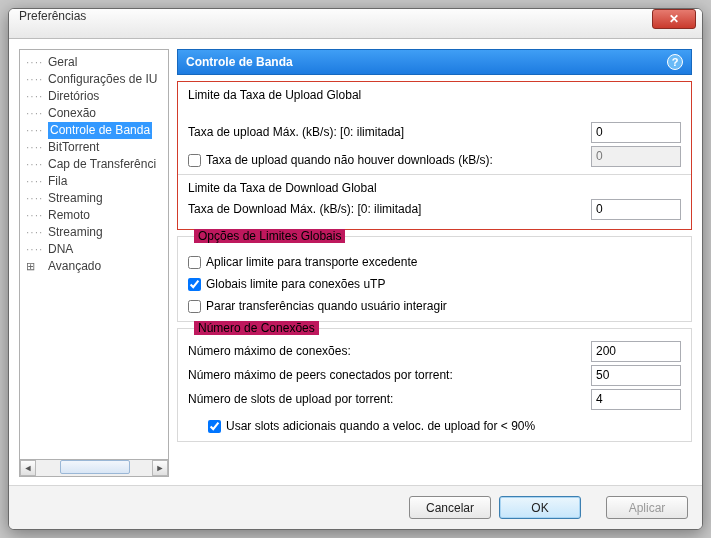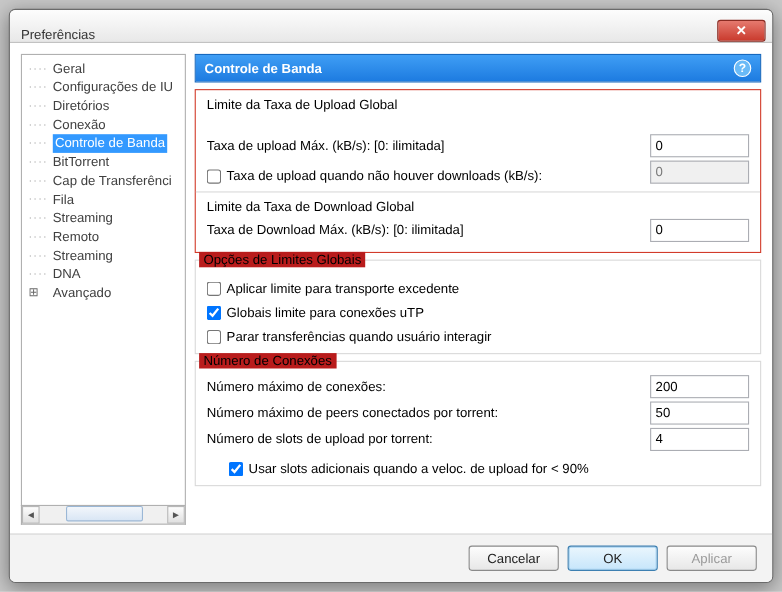--- a/index.html
+++ b/index.html
@@ -1,49 +1,49 @@
 <!DOCTYPE html>
 <html><head>
 <meta charset="utf-8">
 <style>
   * { box-sizing: border-box; font-family: "Segoe UI", Tahoma, sans-serif; font-size: 12px; }
   body { margin: 0; background: #c8c8c8; display: flex; align-items: center; justify-content: center; height: 538px; width: 711px; }
   .window { width: 695px; height: 522px; background: #fff; border: 1px solid #6a6a6a; border-radius: 6px; box-shadow: 0 4px 18px rgba(0,0,0,0.4); overflow: hidden; display: flex; flex-direction: column; }
-  .titlebar { height: 30px; background: linear-gradient(#fdfdfd,#e8e8e8); display: flex; align-items: flex-end; padding: 0 6px 0 10px; border-bottom: 1px solid #bcbcbc; }
+  .titlebar { height: 30px; background: linear-gradient(#fdfdfd,#e8e8e8); display: flex; align-items: flex-start; padding: 0 6px 0 10px; border-bottom: 1px solid #bcbcbc; }
   .titlebar .title { flex: 1; color: #333; }
   .close-btn { width: 44px; height: 20px; background: linear-gradient(#e67a6f,#c93a2d); border: 1px solid #8a2b22; border-radius: 3px; color: #fff; display: flex; align-items: center; justify-content: center; font-size: 11px; font-weight: bold; }
   .body { flex:1; display:flex; padding: 10px 10px 8px 10px; gap: 8px; }
   .tree-wrap { width: 150px; display:flex; flex-direction:column; }
   .tree { flex:1; border:1px solid #b0b0b0; background:#fff; overflow:hidden; padding: 4px 2px 2px 2px; position:relative; }
   .tree-item { display:flex; align-items:center; height:17px; padding-left:4px; white-space:nowrap; cursor:default; line-height:17px;}
   .tree-item .dots { color:#9a9a9a; width:22px; font-size:10px; letter-spacing:1px; overflow:hidden; }
   .tree-item .label { color:#404040; }
   .tree-item.selected .label { background:#3399ff; color:#fff; padding:0 2px; }
   .tree-item.exp .dots::before { content:"⊞"; color:#6b6b6b; margin-right:4px; font-size:11px;}
   .hscroll { height:18px; border:1px solid #b0b0b0; border-top:1px solid #d0d0d0; background:#f0f0f0; display:flex; align-items:center; margin-top:-1px;}
   .hscroll .arrow { width:16px; height:16px; background:linear-gradient(#fdfdfd,#e0e0e0); border:1px solid #b8b8b8; display:flex; align-items:center; justify-content:center; color:#555; font-size:9px;}
   .hscroll .track { flex:1; height:16px; position:relative; }
   .hscroll .thumb { position:absolute; left:24px; top:0; width:70px; height:14px; background:linear-gradient(#f2f6fb,#d9e6f5); border:1px solid #9ab7d6; border-radius:2px; margin-top:0px;}
   .content { flex:1; display:flex; flex-direction:column; gap:6px; }
   .panel-title { height:26px; background: linear-gradient(#3f9ef5,#1d7be0); color:#fff; font-weight:bold; font-size:14px; display:flex; align-items:center; padding:0 8px; border:1px solid #1668be; }
   .help-icon { margin-left:auto; width:16px; height:16px; border-radius:50%; background:#6abaf7; border:1px solid #fff; color:#fff; font-size:11px; font-weight:bold; display:flex; align-items:center; justify-content:center; }
   .group { border:1px solid #d9d9d9; padding: 10px 10px 8px 10px; position: relative; }
   .group.red { border:1px solid #d23b2a; }
-  .group-legend { position:absolute; top:-8px; left:3px; background:#b91c1c; padding:0 4px; color:#000; }
+  .group-legend { position:absolute; top:-8px; left:16px; background:#be185d; padding:0 4px; color:#000; }
   .row { display:flex; align-items:center; height:24px; }
   .row .lbl { flex:1; }
   input[type=text] { width:90px; height:21px; border:1px solid #abadb3; padding:1px 4px; font-size:12px; }
   input[type=text][disabled] { background:#f0f0f0; color:#7a7a7a; }
   input[type=checkbox] { margin: 0 5px 0 0; width:13px; height:13px; vertical-align:middle; }
   .chk-row { display:flex; align-items:flex-end; height:22px; }
   .sep { height:1px; background:#d9d9d9; margin: 6px -10px; }
   .footer { height:44px; border-top:1px solid #d6d6d6; display:flex; align-items:center; justify-content:flex-end; gap:8px; padding:0 14px; background:#f3f3f3; }
   .btn { min-width:82px; height:23px; background:linear-gradient(#fdfdfd,#e7e7e7); border:1px solid #8a8a8a; border-radius:3px; display:flex; align-items:center; justify-content:center; color:#222; }
   .btn.default { border:1px solid #3c7fb1; box-shadow: inset 0 0 0 1px #a8d4f2; background:linear-gradient(#eaf6fd,#c7e6fb);}
-  .btn.disabled { color:#9a9a9a; }
+  .btn.disabled { color:#9a9a9a;margin-left:17px; }
   .indent { padding-left:20px; }
 </style>
 </head>
 <body>
 
 <div class="window">
   <div class="titlebar">
     <span class="title">Preferências</span>
     <div class="close-btn">
         <span>✕</span>

